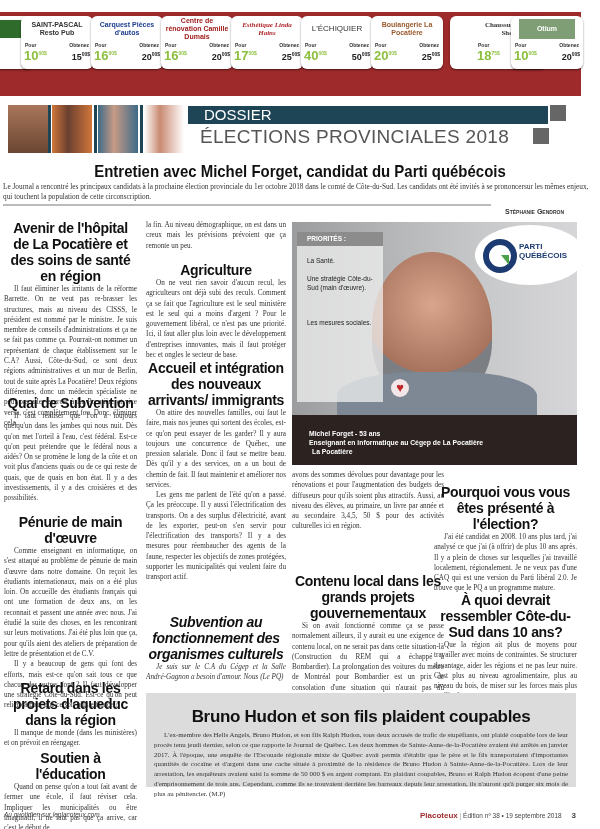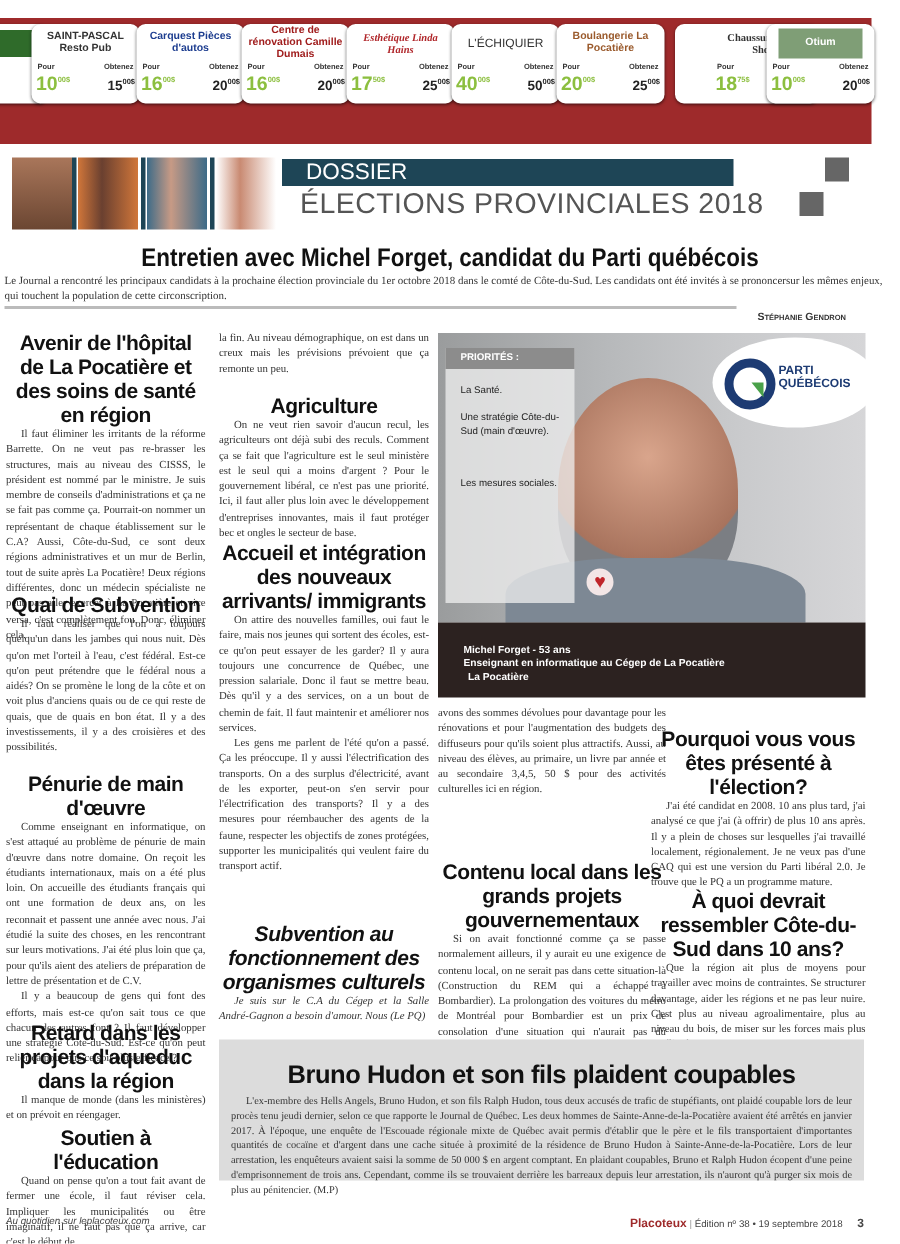--- a/index.html
+++ b/index.html
@@ -8,21 +8,21 @@
   
   .strip{left:0;top:12px;width:581px;height:84px;background:#9e2a2b;}
   .coupon{top:16px;width:72px;height:53px;background:#fff;border-radius:6px;box-shadow:0 1px 2px rgba(0,0,0,.5);overflow:hidden;}
   .coupon .logo{height:26px;display:flex;align-items:center;justify-content:center;font-family:"Liberation Sans",sans-serif;font-size:7px;font-weight:bold;color:#333;text-align:center;line-height:8px;padding:0 2px;}
   .coupon .row{display:flex;justify-content:space-between;padding:0 4px;font-family:"Liberation Sans",sans-serif;font-size:5px;font-weight:bold;color:#333;}
   .coupon .vals{display:flex;justify-content:space-between;align-items:baseline;padding:0 3px;font-family:"Liberation Sans",sans-serif;}
   .coupon .pour{font-size:13px;color:#8cbf3f;font-weight:bold;}
   .coupon .get{font-size:9px;color:#222;font-weight:bold;}
   
   .photo{top:105px;width:40px;height:48px;}
-  .dossier-bar{left:188px;top:106px;width:301px;height:18px;background:#1e4556;color:#fff;font-family:"Liberation Sans",sans-serif;font-size:15px;line-height:18px;padding-left:16px;box-sizing:border-box;}
+  .dossier-bar{left:188px;top:106px;width:360px;height:18px;background:#1e4556;color:#fff;font-family:"Liberation Sans",sans-serif;font-size:15px;line-height:18px;padding-left:16px;box-sizing:border-box;}
   .sq{background:#666;width:16px;height:16px;}
   .elections{left:200px;top:126px;font-family:"Liberation Sans",sans-serif;font-size:19px;color:#555;letter-spacing:.3px;}
   .headline{left:0;width:600px;top:162px;text-align:center;font-family:"Liberation Sans",sans-serif;font-weight:bold;font-size:17px;color:#111;transform:scaleX(.88);}
   .intro{left:3px;top:182px;width:590px;font-size:7.3px;line-height:10px;font-weight:normal;color:#333;}
   .rule{left:3px;top:204px;width:488px;height:2px;background:#bbb;}
   .byline{left:505px;top:208px;font-family:"Liberation Sans",sans-serif;font-size:7px;font-weight:bold;color:#333;font-variant:small-caps;}
   
   .h{font-family:"Liberation Sans",sans-serif;font-weight:bold;color:#111;text-align:center;line-height:16px;font-size:14px;letter-spacing:-.3px;}
   .p{font-size:7.2px;line-height:10.3px;text-align:justify;text-indent:10px;color:#333;}
   .col1{left:4px;width:133px;}

